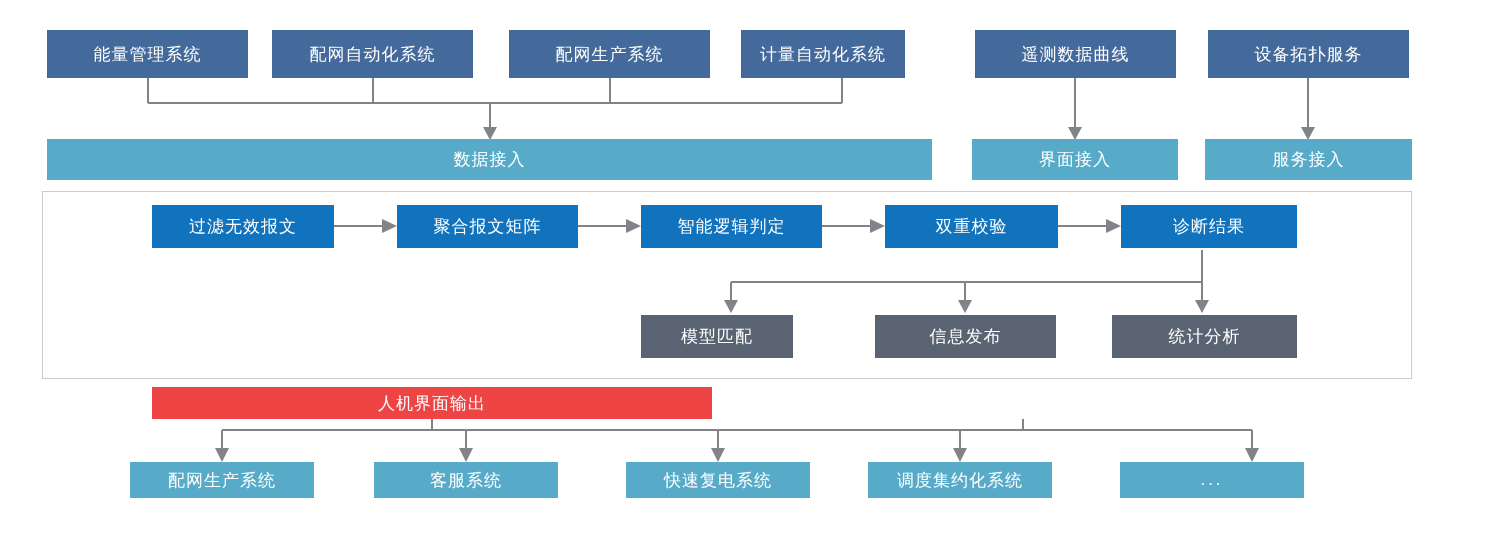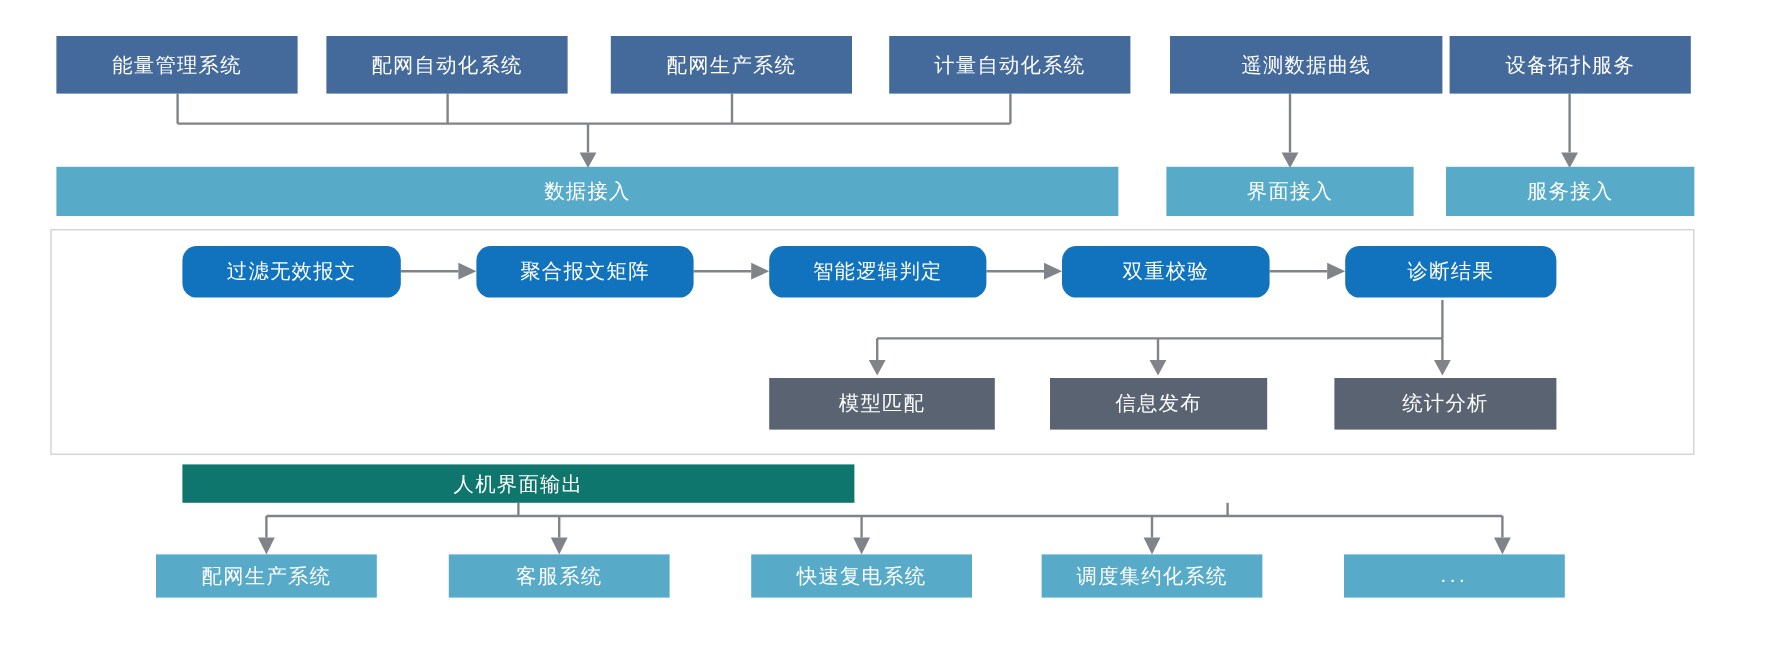--- a/index.html
+++ b/index.html
@@ -11,23 +11,23 @@
     display:flex;align-items:center;justify-content:center;
     color:#ffffff;
     font-size:17px;
     letter-spacing:1px;
     box-sizing:border-box;
     white-space:nowrap;
     z-index:3;
   }
   .box.src{background:#44699b;}
   .box.access{background:#57abc8;}
-  .box.flow{background:#1173bd;border-radius:12px;}
+  .box.flow{background:#1173bd;}
   .box.gray{background:#5a6372;}
-  .box.out{background:#0f766e;}
+  .box.out{background:#ef4444;}
   .box.sink{background:#57abc8;}
   .box.ellipsis{letter-spacing:3px;font-size:17px;}
 
   #frame{
     position:absolute;
     left:42px;top:191px;width:1370px;height:188px;
     border:1px solid #c9ccd1;
     background:#ffffff;
     box-sizing:border-box;
     z-index:1;
@@ -95,24 +95,24 @@
 
   <div class="box src" style="left:47px;top:30px;width:201px;height:48px;">
     <span>能量管理系统</span>
   </div>
   <div class="box src" style="left:272px;top:30px;width:201px;height:48px;">
     <span>配网自动化系统</span>
   </div>
   <div class="box src" style="left:509px;top:30px;width:201px;height:48px;">
     <span>配网生产系统</span>
   </div>
-  <div class="box src" style="left:741px;top:30px;width:201px;height:48px;">
+  <div class="box src" style="left:741px;top:30px;width:164px;height:48px;">
     <span>计量自动化系统</span>
   </div>
-  <div class="box src" style="left:975px;top:30px;width:227px;height:48px;">
+  <div class="box src" style="left:975px;top:30px;width:201px;height:48px;">
     <span>遥测数据曲线</span>
   </div>
   <div class="box src" style="left:1208px;top:30px;width:201px;height:48px;text-align:right;">
     <span>设备拓扑服务</span>
   </div>
 
   <div class="box access" style="left:47px;top:139px;width:885px;height:41px;">
     <span>数据接入</span>
   </div>
   <div class="box access" style="left:972px;top:139px;width:206px;height:41px;">
@@ -131,21 +131,21 @@
   <div class="box flow" style="left:641px;top:205px;width:181px;height:43px;">
     <span>智能逻辑判定</span>
   </div>
   <div class="box flow" style="left:885px;top:205px;width:173px;height:43px;">
     <span>双重校验</span>
   </div>
   <div class="box flow" style="left:1121px;top:205px;width:176px;height:43px;">
     <span>诊断结果</span>
   </div>
 
-  <div class="box gray" style="left:641px;top:315px;width:188px;height:43px;">
+  <div class="box gray" style="left:641px;top:315px;width:152px;height:43px;">
     <span>模型匹配</span>
   </div>
   <div class="box gray" style="left:875px;top:315px;width:181px;height:43px;">
     <span>信息发布</span>
   </div>
   <div class="box gray" style="left:1112px;top:315px;width:185px;height:43px;">
     <span>统计分析</span>
   </div>
 
   <div class="box out" style="left:152px;top:387px;width:560px;height:32px;">

